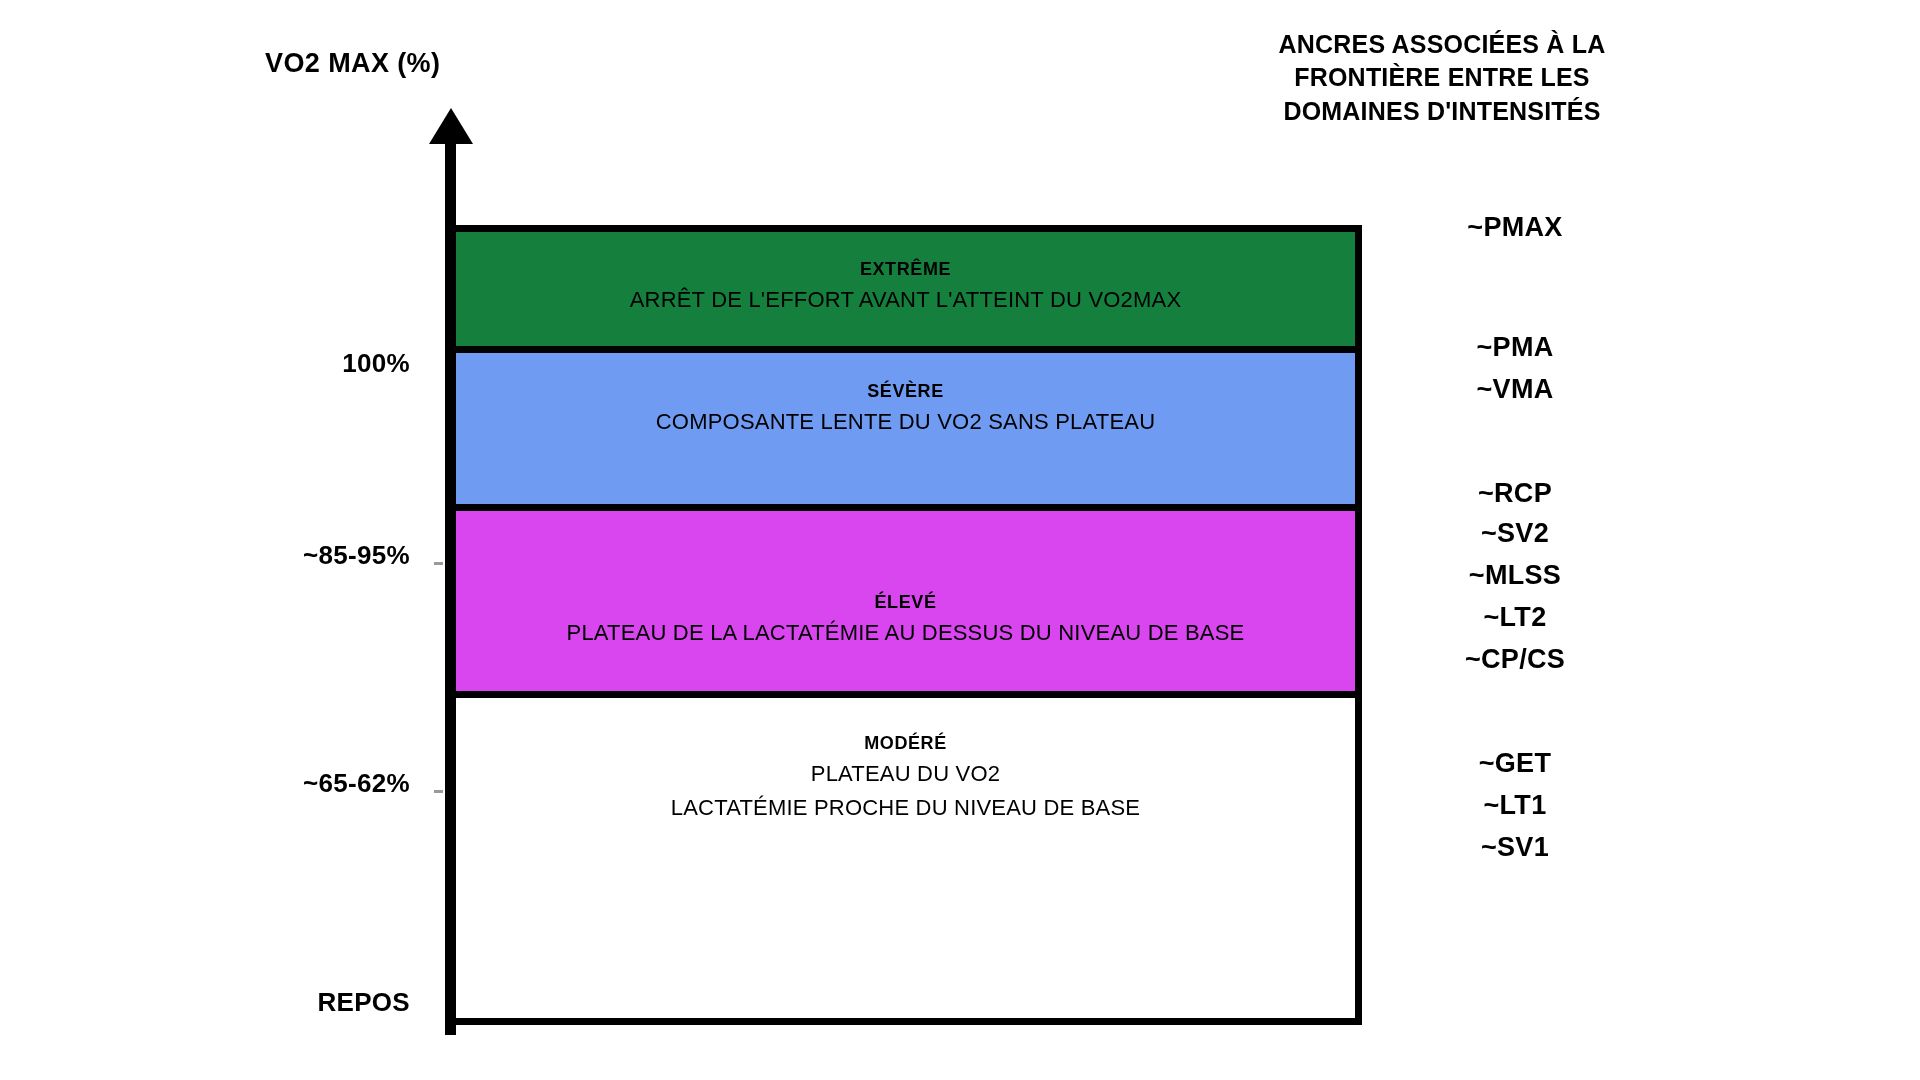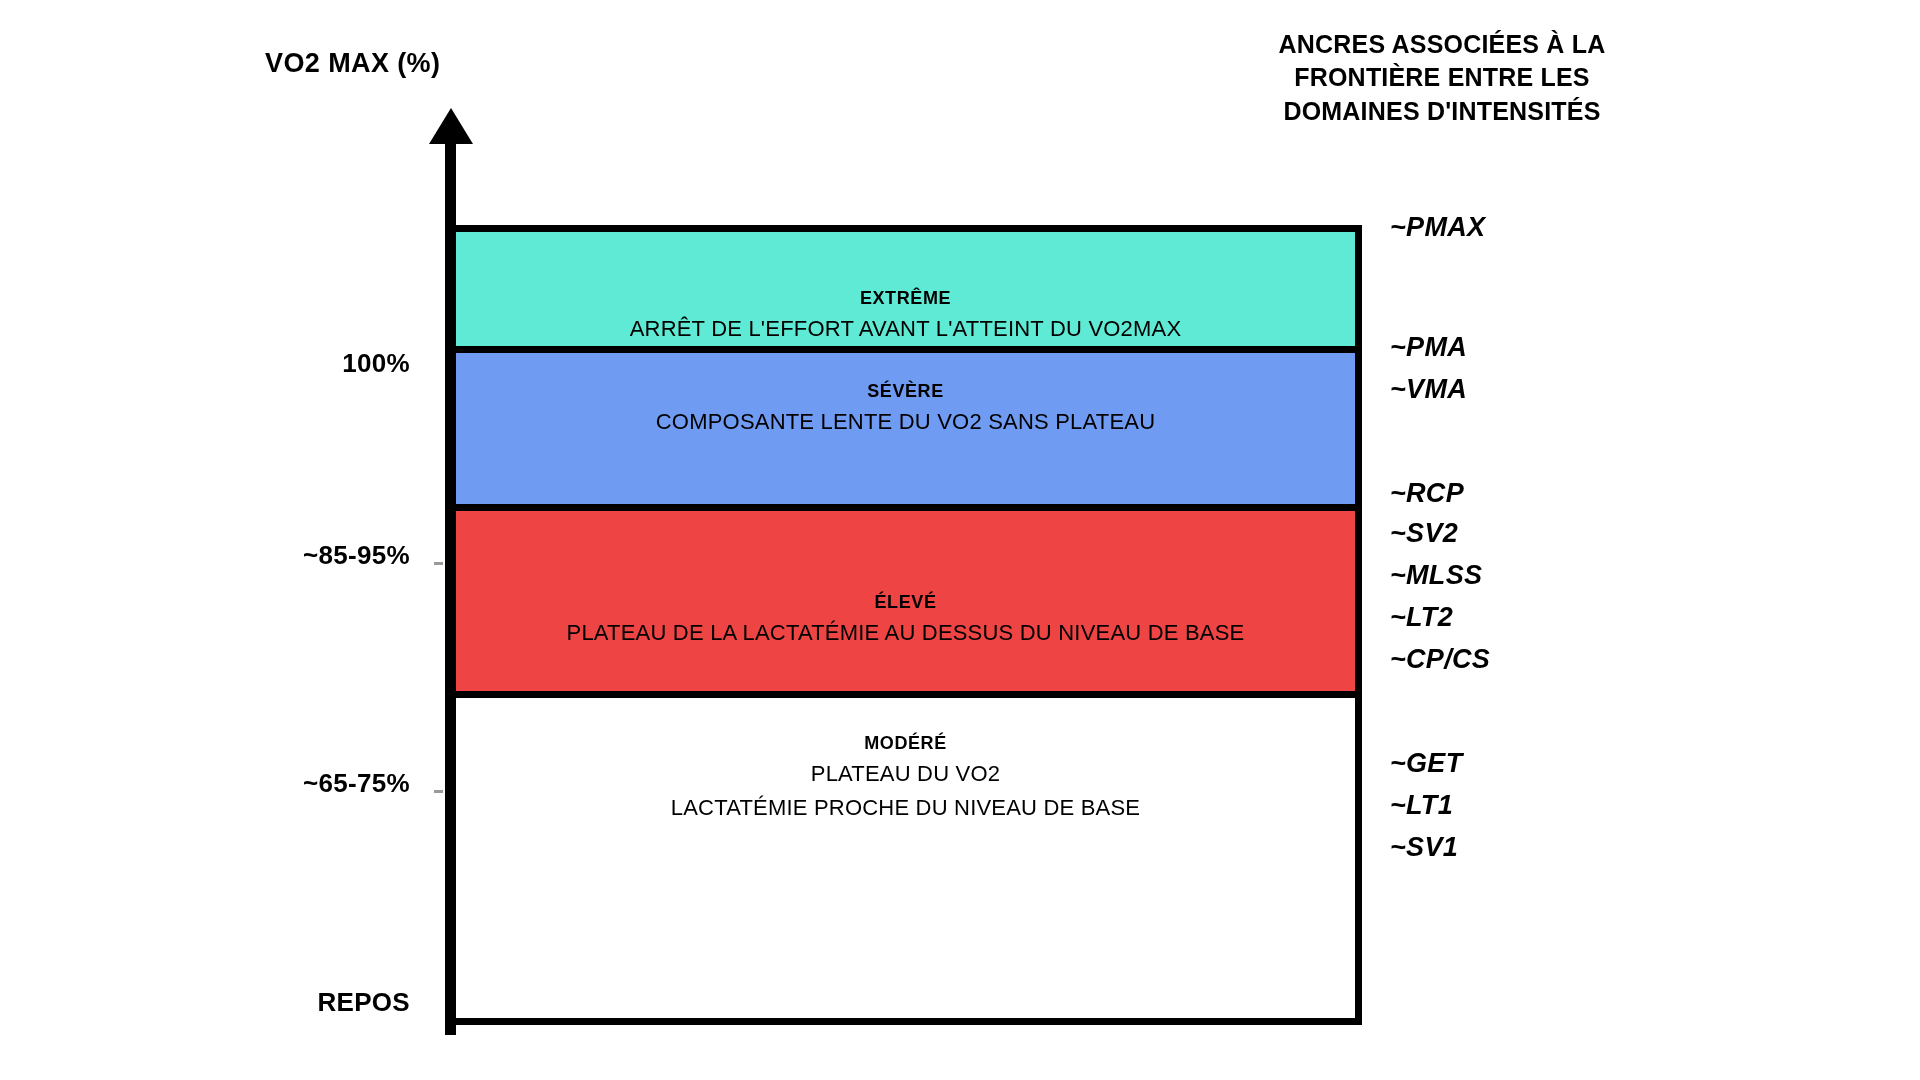--- a/index.html
+++ b/index.html
@@ -131,72 +131,71 @@
   .tick {
     position: absolute;
     left: 434px;
     width: 9px;
     height: 3px;
     background: #9a9a9a;
   }
   .anchor {
     position: absolute;
     width: 250px;
-    text-align: left;
+    text-align: center;
     font-size: 27px;
     font-weight: 700;
     letter-spacing: 0.3px;
     white-space: nowrap;
-    font-style: italic;
   }
 </style>
 </head>
 <body>
 
 <div class="axis-title">VO2 MAX (%)</div>
 
 <div class="y-axis-arrow"></div>
 <div class="y-axis-line"></div>
 
 <div class="anchor-header">ANCRES ASSOCIÉES À LA FRONTIÈRE ENTRE LES DOMAINES D'INTENSITÉS</div>
 
 <div class="left-col" style="top:348px;">
   <span class="y-label" style="position:static;display:inline-block;">100%</span>
 </div>
 <div class="left-col" style="top:540px;">
   <span class="y-label" style="position:static;display:inline-block;">~85-95%</span>
 </div>
 <div class="left-col" style="top:768px;">
-  <span class="y-label" style="position:static;display:inline-block;">~65-75%</span>
+  <span class="y-label" style="position:static;display:inline-block;">~65-62%</span>
 </div>
 <div class="left-col" style="top:987px;">
   <span class="y-label" style="position:static;display:inline-block;">REPOS</span>
 </div>
 
 <div class="tick" style="top:562px;"></div>
 <div class="tick" style="top:790px;"></div>
 
 <div class="chart-box">
   <div class="zones">
 
-    <div class="zone zone-extreme divided" style="flex:14.9 1 0; background:#5eead4;justify-content:flex-end;">
+    <div class="zone zone-extreme divided" style="flex:14.9 1 0; background:#15803d;">
       <div class="zone-inner">
         <div class="zone-title">EXTRÊME</div>
         <div class="zone-line">ARRÊT DE L'EFFORT AVANT L'ATTEINT DU VO2MAX</div>
       </div>
     </div>
 
     <div class="zone zone-severe divided" style="flex:19.8 1 0; background:#709bf2;">
       <div class="zone-inner">
         <div class="zone-title">SÉVÈRE</div>
         <div class="zone-line">COMPOSANTE LENTE DU VO2 SANS PLATEAU</div>
       </div>
     </div>
 
-    <div class="zone zone-eleve divided" style="flex:23.5 1 0; background:#ef4444;">
+    <div class="zone zone-eleve divided" style="flex:23.5 1 0; background:#d946ef;">
       <div class="zone-inner">
         <div class="zone-title">ÉLEVÉ</div>
         <div class="zone-line">PLATEAU DE LA LACTATÉMIE AU DESSUS DU NIVEAU DE BASE</div>
       </div>
     </div>
 
     <div class="zone zone-modere" style="flex:41.8 1 0; background:#ffffff;">
       <div class="zone-inner">
         <div class="zone-title">MODÉRÉ</div>
         <div class="zone-line">PLATEAU DU VO2</div>

